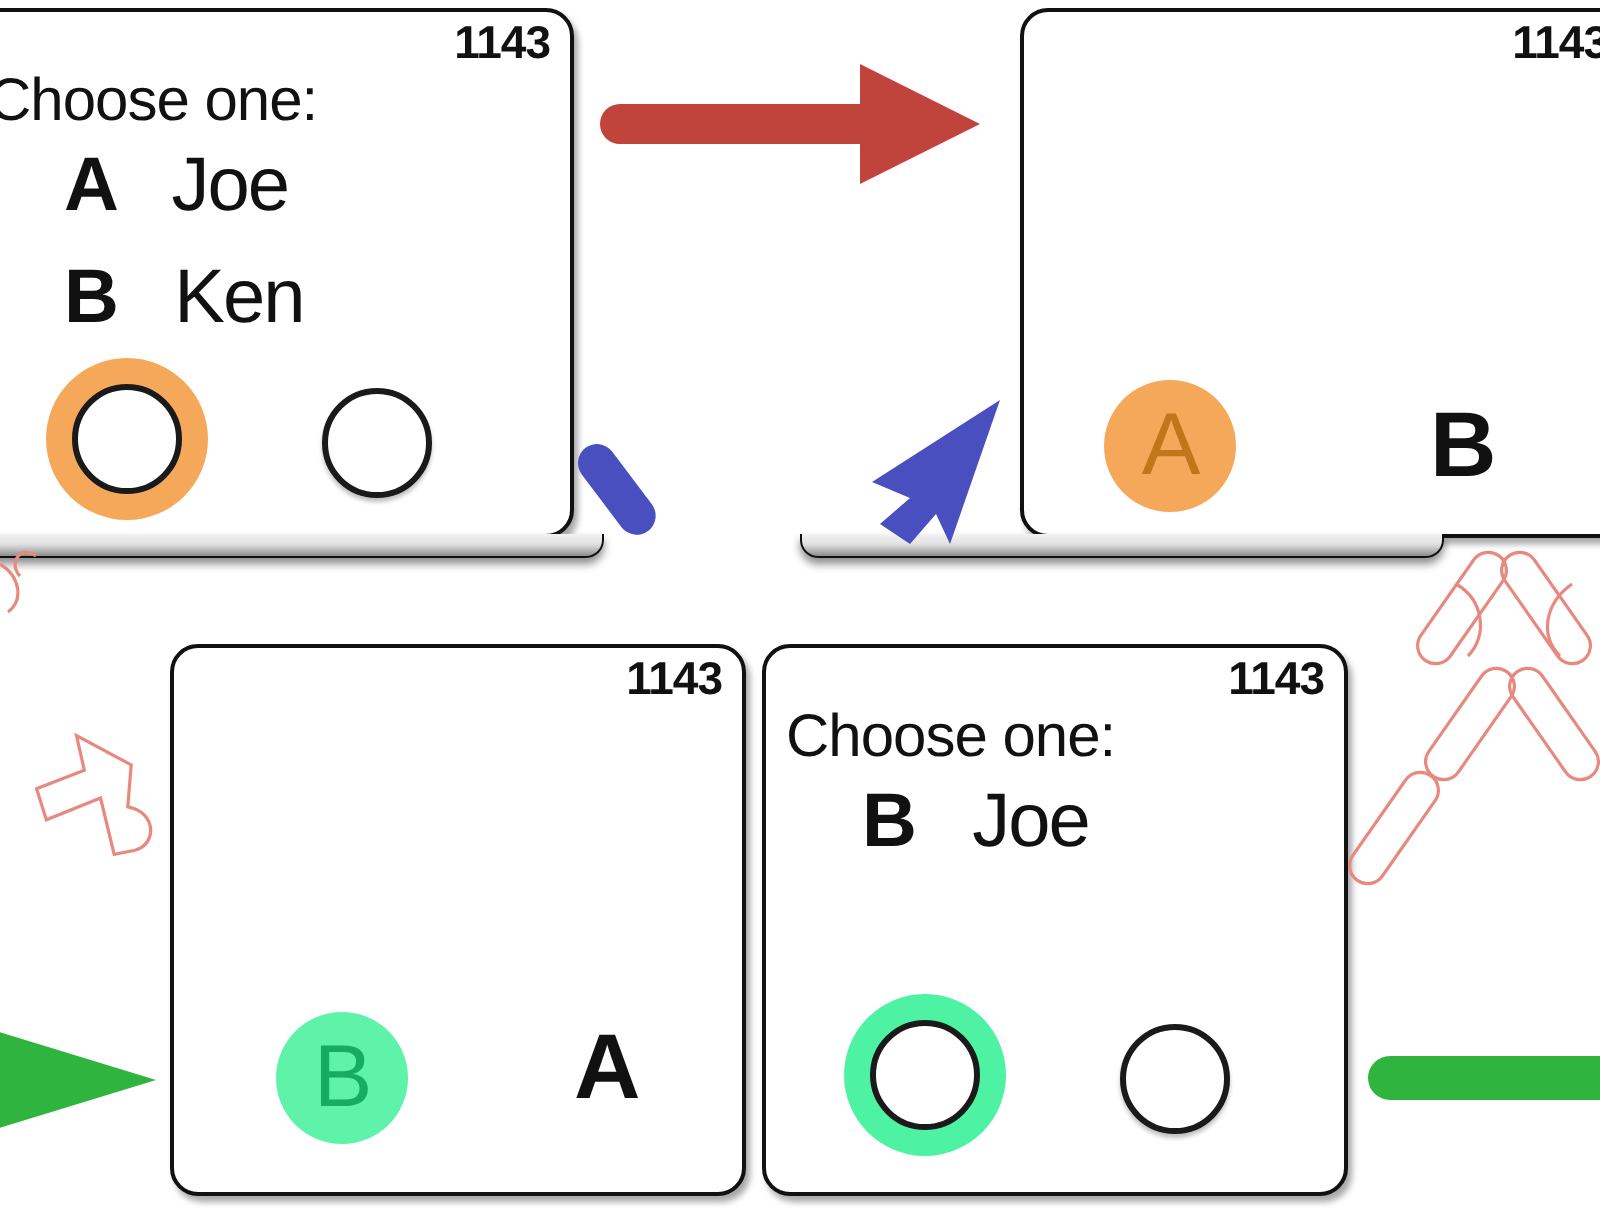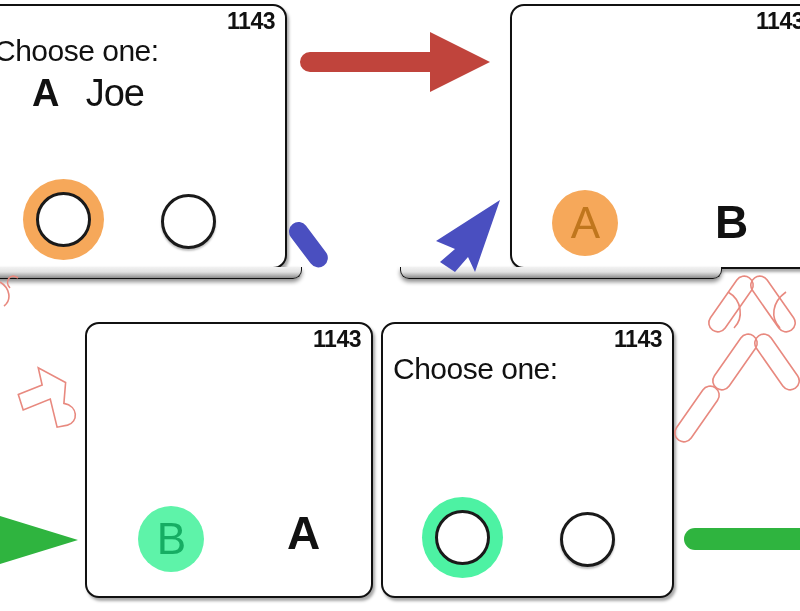--- a/index.html
+++ b/index.html
@@ -93,20 +93,25 @@
   <div class="device" style="left:-18px;top:4px;width:305px;height:285px;">
     <div class="screen" style="width:305px;height:265px;">
       <div class="ticket">1143</div>
       <div class="prompt">Choose one:</div>
 
       <div class="opt" style="left:48px;top:66px;">
         <span class="key">A</span>
         <span>&nbsp;</span>
         <span class="name">Joe</span>
       </div>
+      <div class="opt" style="left:48px;top:122px;">
+        <span class="key">B</span>
+        <span>&nbsp;</span>
+        <span class="name">Ken</span>
+      </div>
 
       <div class="radio sel-orange" style="left:52px;top:186px;"></div>
       <div class="radio" style="left:177px;top:188px;"></div>
     </div>
     <div class="base" style="left:-2px;top:263px;width:320px;"></div>
   </div>
 
   <div class="device" style="left:510px;top:4px;width:320px;height:285px;">
     <div class="screen" style="width:320px;height:265px;">
       <div class="ticket" style="right:24px;">1143</div>
@@ -130,20 +135,25 @@
 
       <div class="plainletter" style="left:200px;top:182px;">A</div>
     </div>
   </div>
 
   <div class="device" style="left:381px;top:322px;width:293px;height:278px;">
     <div class="screen" style="width:293px;height:276px;">
       <div class="ticket">1143</div>
       <div class="prompt">Choose one:</div>
 
+      <div class="opt" style="left:48px;top:66px;">
+        <span class="key">B</span>
+        <span>&nbsp;</span>
+        <span class="name">Joe</span>
+      </div>
 
       <div class="radio sel-green" style="left:52px;top:186px;"></div>
       <div class="radio" style="left:177px;top:188px;"></div>
     </div>
   </div>
 
   <svg id="overlay" viewBox="0 0 800 611" xmlns="http://www.w3.org/2000/svg">
 
     <g>
       <path d="M310 52 L430 52 L430 32 L490 62 L430 92 L430 72 L310 72

